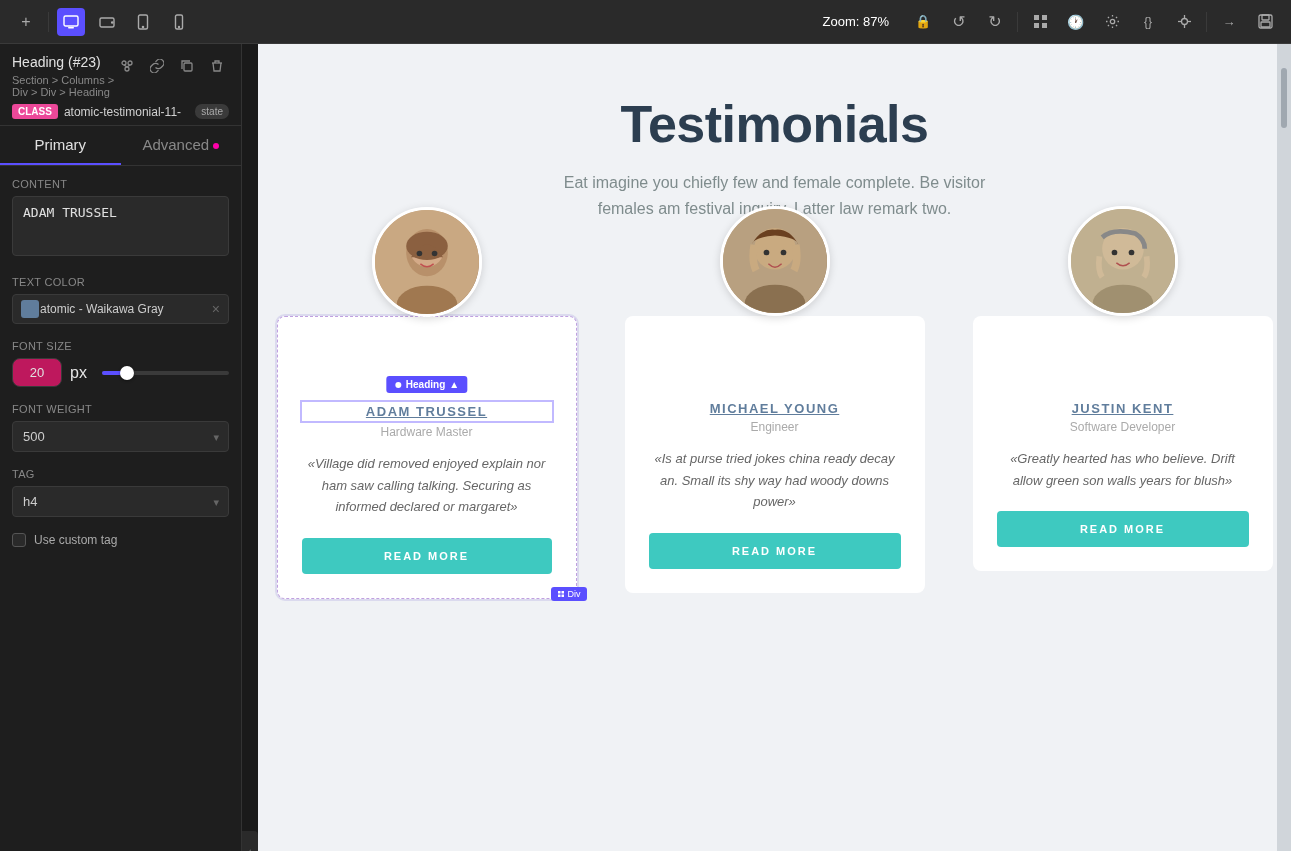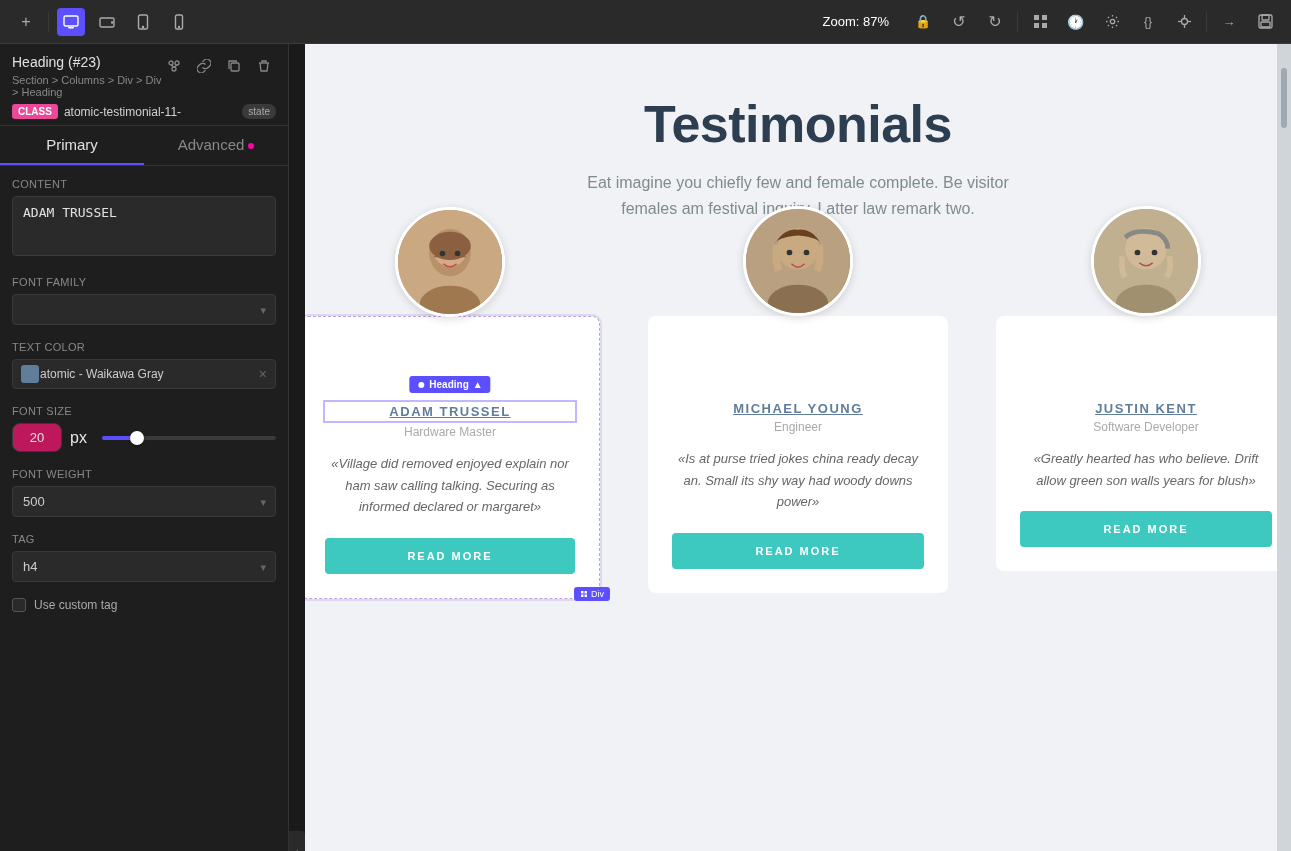--- a/index.html
+++ b/index.html
@@ -40,21 +40,21 @@
 
     
     .main-area {
       display: flex;
       flex: 1;
       overflow: hidden;
     }
 
     
     .left-panel {
-      width: 289px;
+      width: 242px;
       background: #1e1e1e;
       border-right: 1px solid #333;
       display: flex;
       flex-direction: column;
       flex-shrink: 0;
       overflow-y: auto;
     }
 
     
     .panel-header {
@@ -594,26 +594,20 @@
       </div>
     </div>
 
     <div class="panel-body">
 
       <div class="field-group">
         <div class="field-label">Content</div>
         <textarea class="text-input" style="min-height: 60px; font-size: 13px; font-weight: 500; color: rgb(224, 224, 224);">ADAM TRUSSEL</textarea>
       </div>
 
-      <div class="field-group">
-        <div class="field-label">Font Family</div>
-        <div class="select-with-arrow">
-          <select><option value=""></option></select>
-        </div>
-      </div>
 
       <div class="field-group">
         <div class="field-label">Text Color</div>
         <div class="color-row">
           <div class="color-swatch"></div>
           <span class="color-name">atomic - Waikawa Gray</span>
           <span class="color-remove">×</span>
         </div>
       </div>
 

